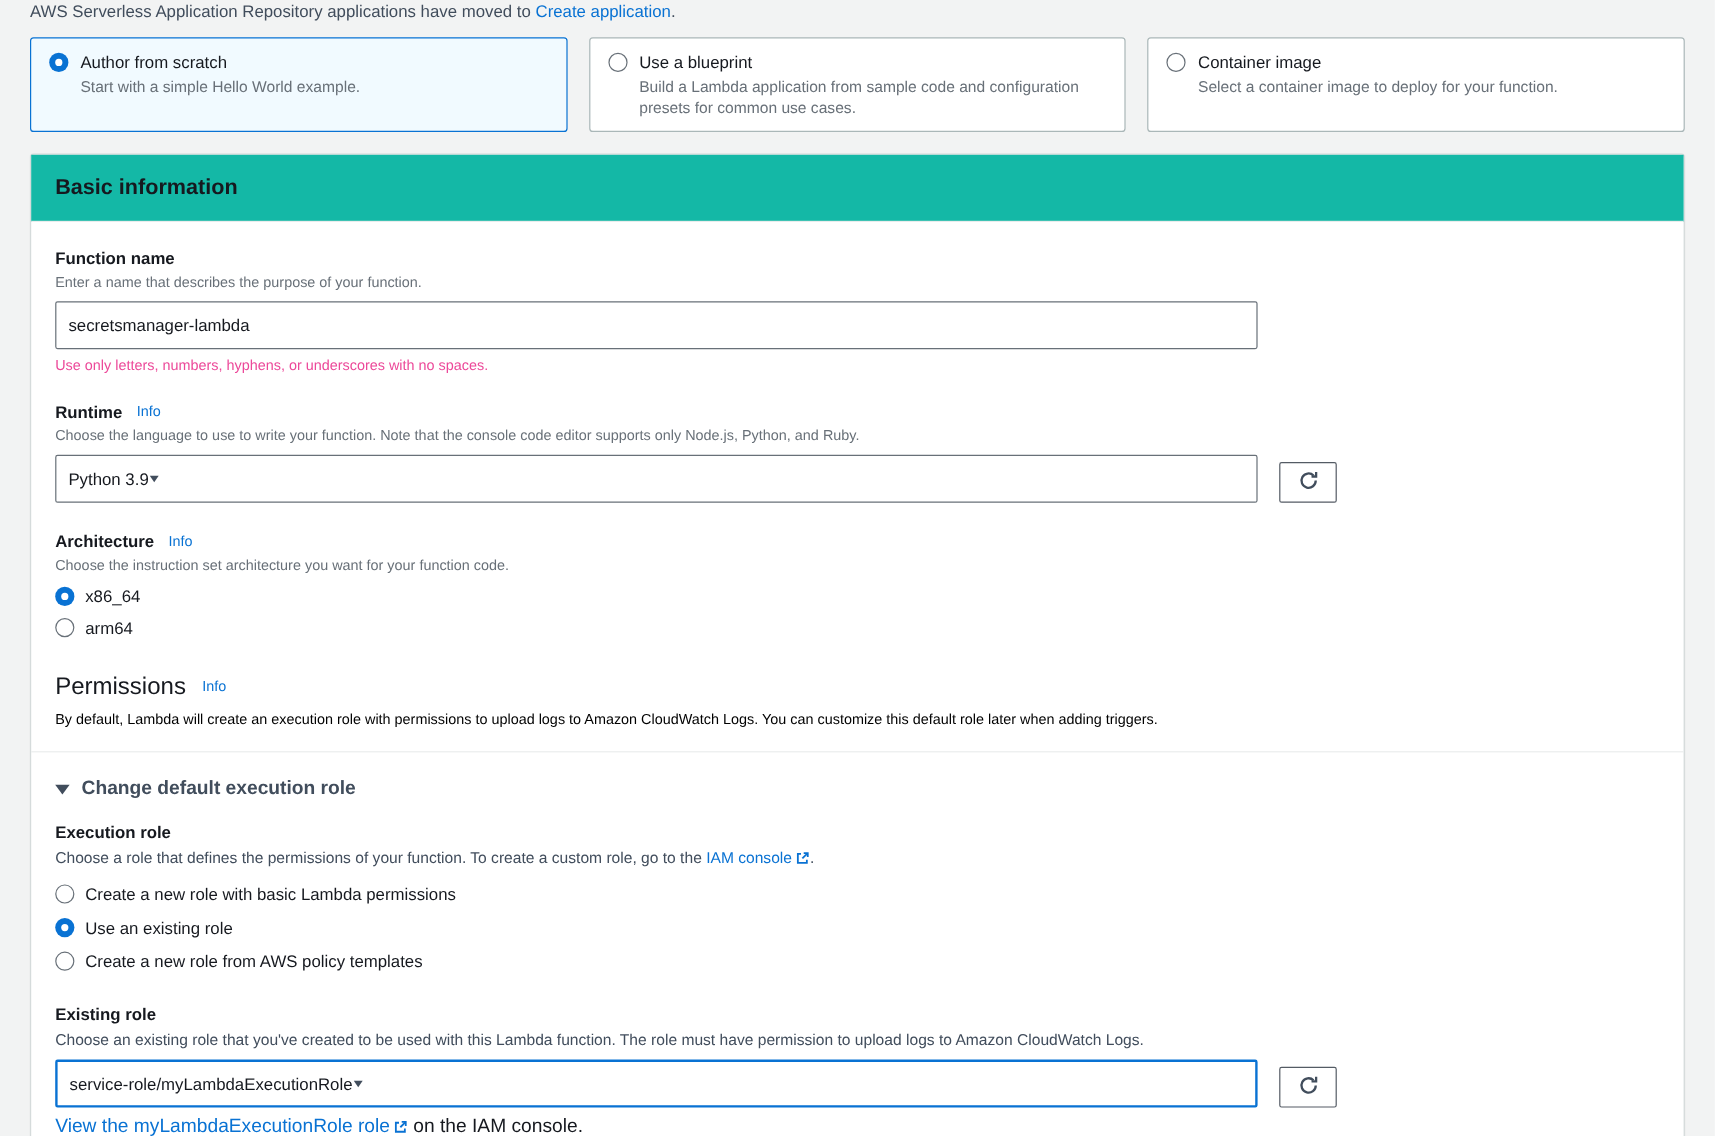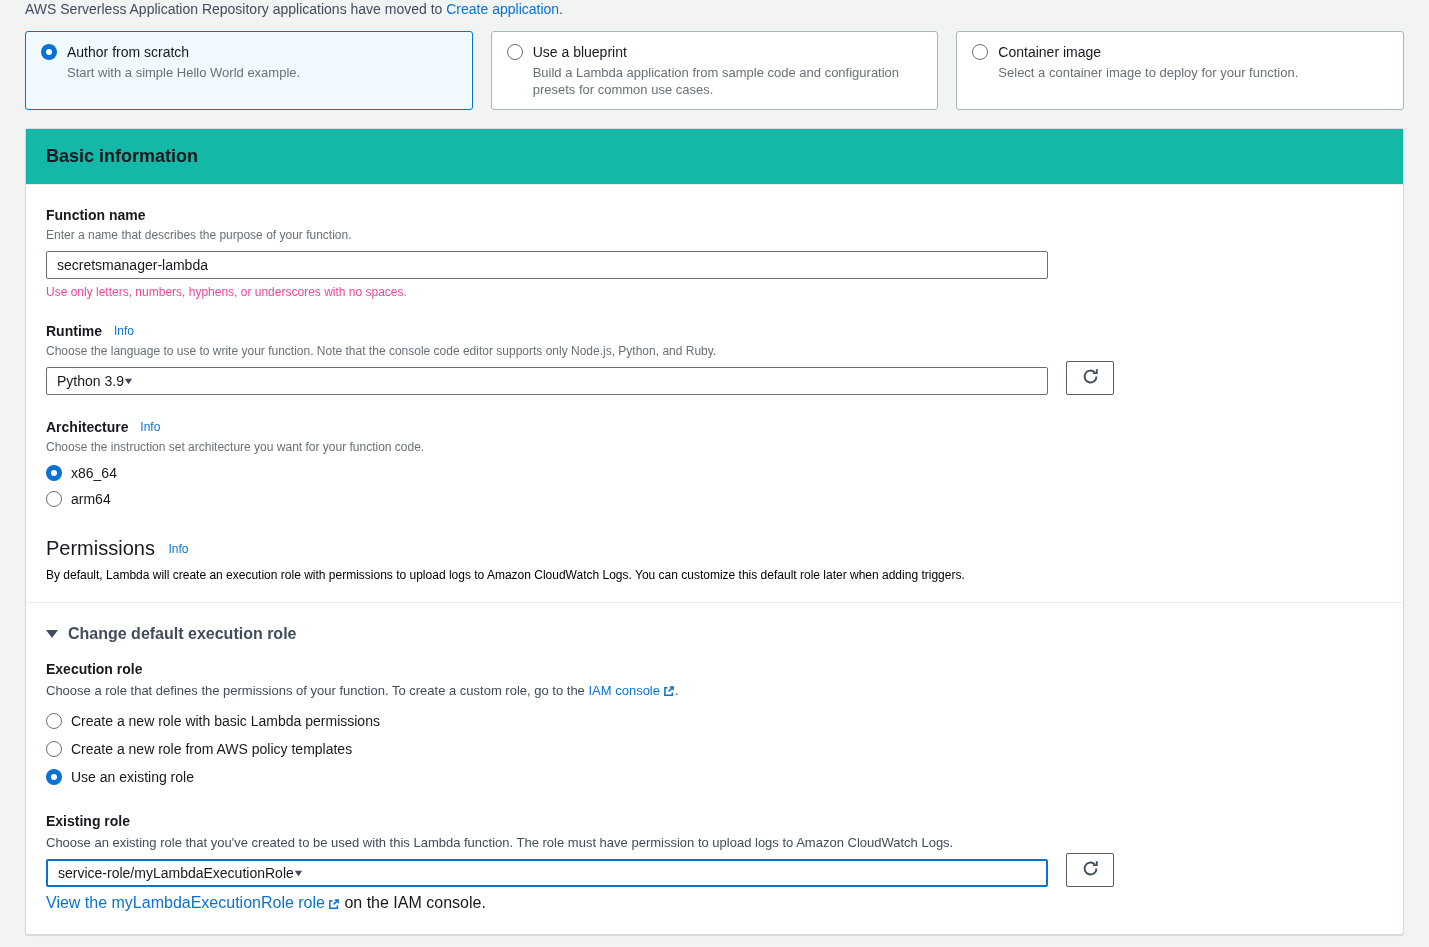--- a/index.html
+++ b/index.html
@@ -48,21 +48,21 @@
   .panel-header h2 { font-size:18px; font-weight:bold; color:#16191f; }
   .panel-body { padding:20px; }
 
   .field { margin-bottom:22px; }
   .field-label { font-size:14px; font-weight:bold; color:#16191f; line-height:20px; }
   .field-label .info { font-size:12px; font-weight:normal; margin-left:8px; vertical-align:1px; }
   .field-desc { font-size:12px; color:#687078; margin-top:2px; line-height:16px; }
   .field-hint { font-size:12px; color:#ec4899; margin-top:6px; }
 
   .text-input, .select {
-    width:1002px; height:28px; background:#fff; border:1px solid #687078;
+    width:1002px; height:40px; background:#fff; border:1px solid #687078;
     border-radius:2px; font-size:14px; color:#16191f; padding:0 10px;
     font-family:"Liberation Sans", sans-serif;
   }
   .text-input { display:block; margin-top:8px; }
   .select {
     margin-top:8px; display:flex; align-items:center; justify-content:flex-start;
     cursor:pointer;
   }
   .select.focused { border:2px solid #0972d3; }
   .caret { font-size:9px; color:#414d5c; transform:scaleX(1.4); margin-right:4px; }
@@ -201,26 +201,26 @@
                 <path d="M6 3.5H2.5v10h10V10" stroke="#0972d3" stroke-width="2"></path>
                 <path d="M9 2.5h4.5V7" stroke="#0972d3" stroke-width="2"></path>
                 <path d="M13.2 2.8 7.5 8.5" stroke="#0972d3" stroke-width="2"></path>
               </svg></span><span>.</span>
         </div>
         <div class="radio-row">
           <span class="radio"></span>
           <span class="radio-label">Create a new role with basic Lambda permissions</span>
         </div>
         <div class="radio-row">
+          <span class="radio checked"></span>
+          <span class="radio-label">Use an existing role</span>
+        </div>
+        <div class="radio-row">
           <span class="radio"></span>
           <span class="radio-label">Create a new role from AWS policy templates</span>
-        </div>
-        <div class="radio-row">
-          <span class="radio checked"></span>
-          <span class="radio-label">Use an existing role</span>
         </div>
       </div>
 
       <div style="margin-top:26px;">
         <div class="field-label">Existing role</div>
         <div class="desc-line">Choose an existing role that you've created to be used with this Lambda function. The role must have permission to upload logs to Amazon CloudWatch Logs.</div>
         <div class="control-row">
           <div class="select focused">
             <span>service-role/myLambdaExecutionRole</span>
             <span class="caret">▼</span>

